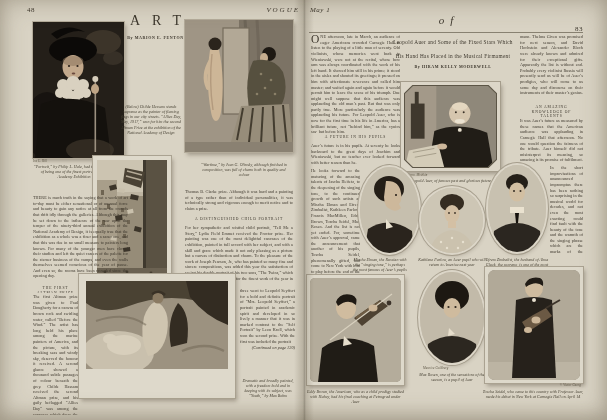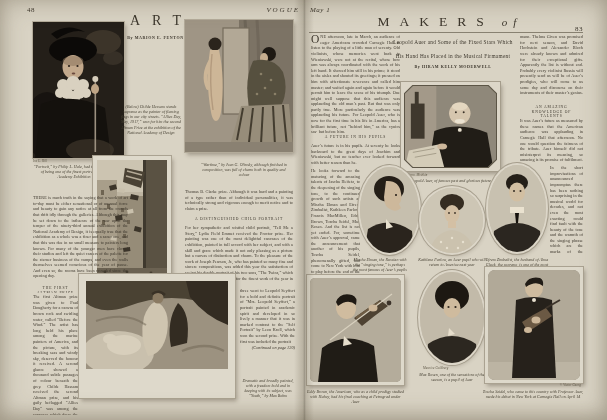--- a/index.html
+++ b/index.html
@@ -231,21 +231,20 @@
     <div class="s cap" style="left:240px;top:378px;width:56px;height:24px;">
       <div class="in">Dramatic and broadly painted, with a freedom bold and in keeping with its subject, was “Youth,” by Max Bohm</div>
     </div>
   </div>
 
   <div class="pg" id="pgR">
     <div class="folio" style="left:7px;top:6px;font-style:italic;">May 1</div>
     <div class="folio" style="left:265px;top:6px;width:15px;text-align:right;margin-top:19px;">83</div>
 
     <div class="bigtitle2" style="left:4px;top:14px;width:278px;">
-      <span>MAKERS</span>
       <span class="ofi">of</span>
     </div>
     <div class="rule" style="left:6px;top:32px;width:274px;"></div>
 
     <div class="s subt" style="left:72px;top:35px;width:156px;height:30px;">
       <div class="in"><span>Leopold Auer and Some of the Fixed Stars Which</span><br>
       <span>His Hand Has Placed in the Musical Firmament</span></div>
     </div>
     <div class="s byline" style="left:72px;top:64px;width:156px;height:8px;">
       <div class="in">By HIRAM KELLY MODERWELL</div>

